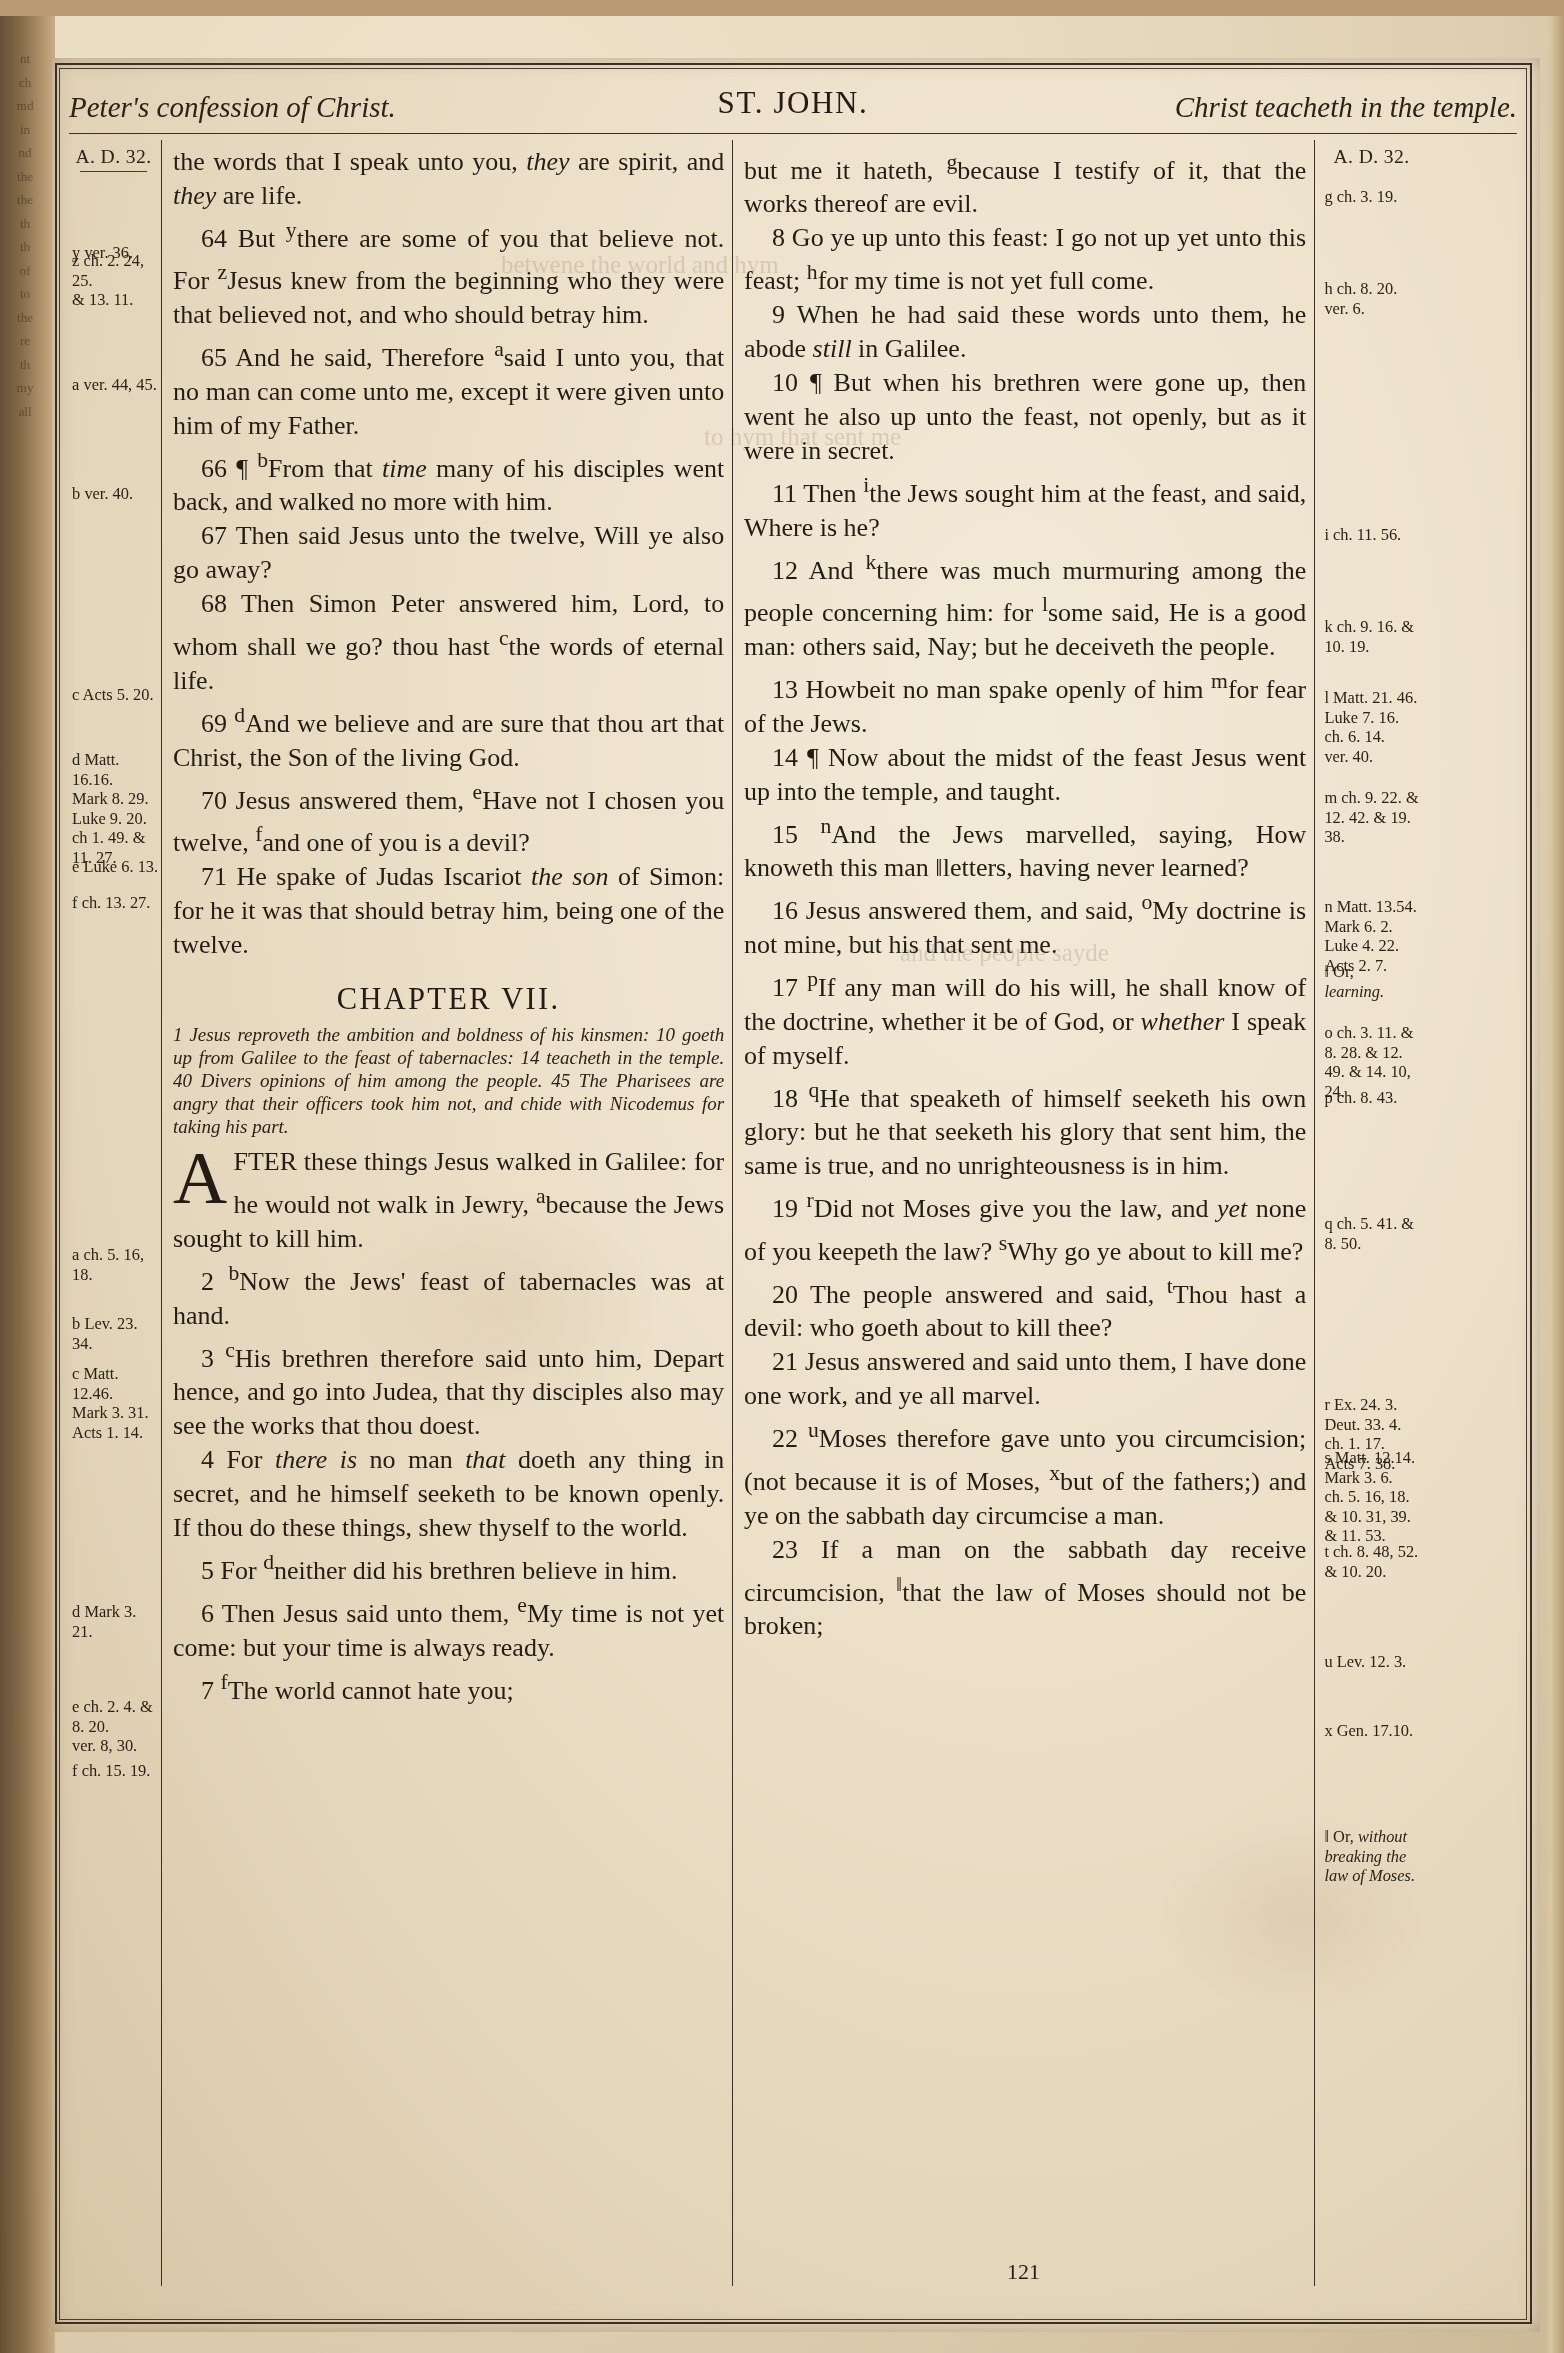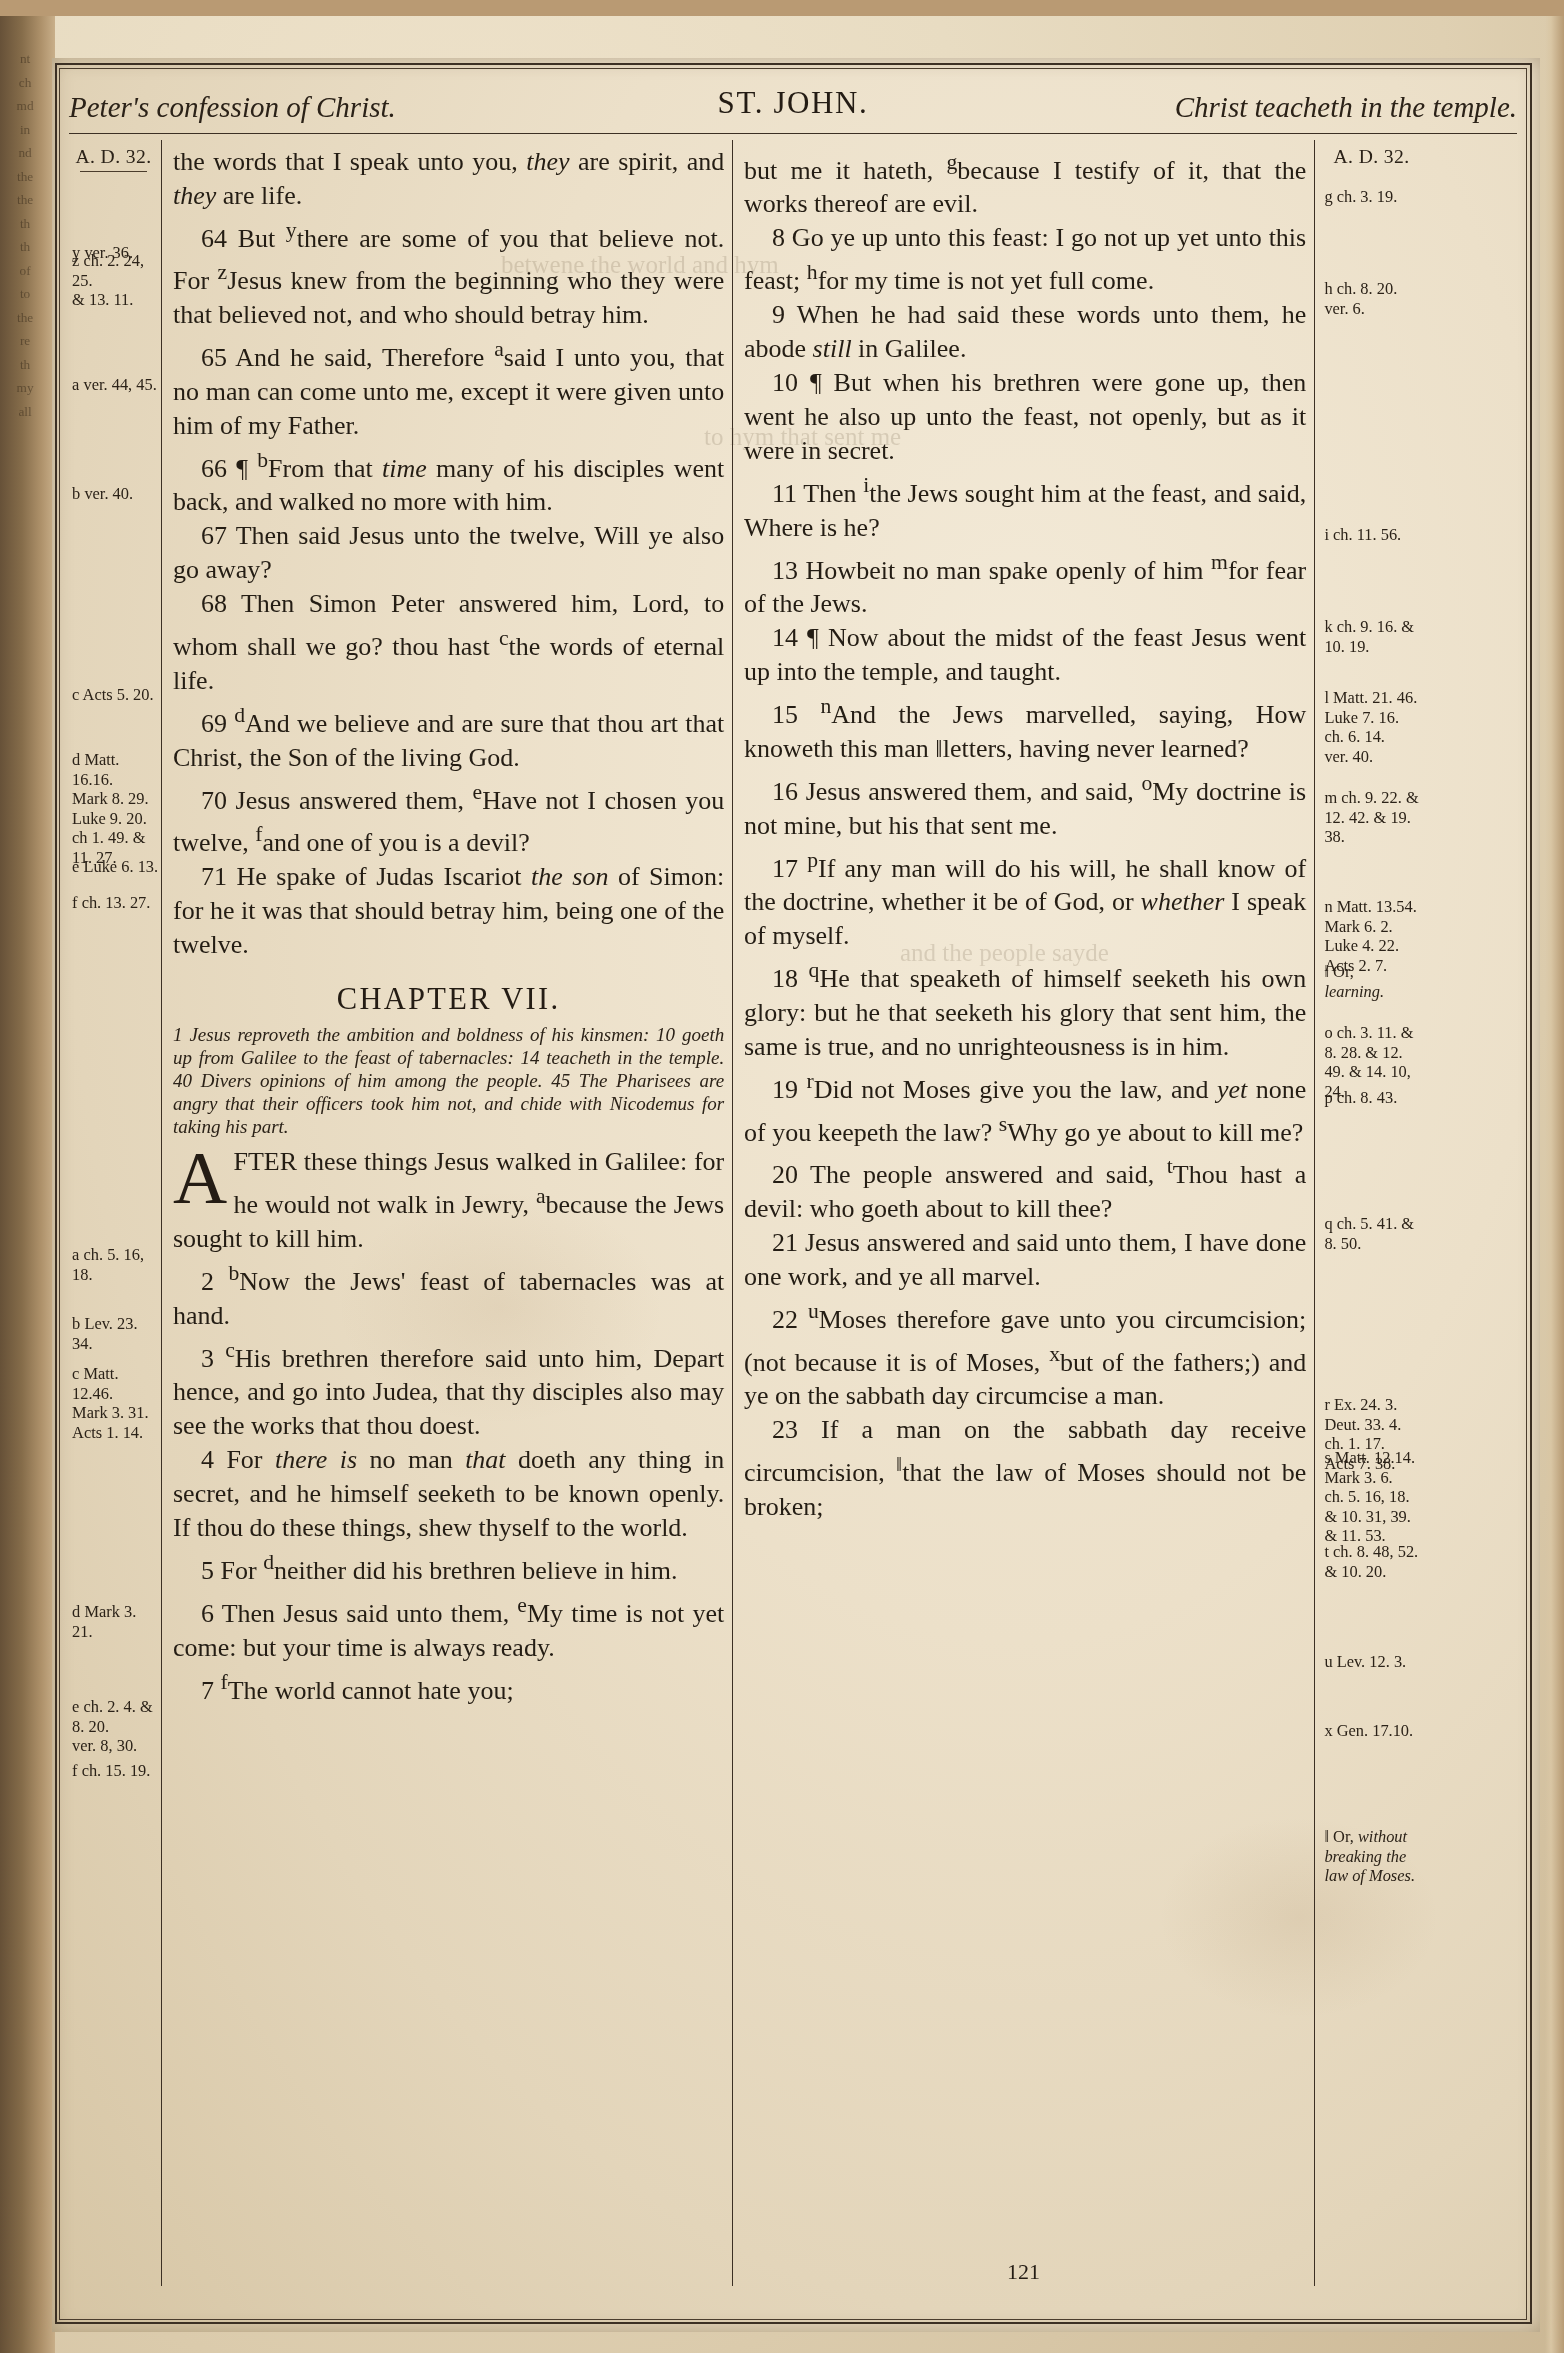--- a/index.html
+++ b/index.html
@@ -302,20 +302,21 @@
 
     <div class="vrule"></div>
 
     <div class="textcol second">
       <div id="col2-verses">
           <p class="noind">but me it hateth, <sup>g</sup>because I testify of it, that the works thereof are evil.</p>
           <p>8 Go ye up unto this feast: I go not up yet unto this feast; <sup>h</sup>for my time is not yet full come.</p>
           <p>9 When he had said these words unto them, he abode <i>still</i> in Galilee.</p>
           <p>10 ¶ But when his brethren were gone up, then went he also up unto the feast, not openly, but as it were in secret.</p>
           <p>11 Then <sup>i</sup>the Jews sought him at the feast, and said, Where is he?</p>
+          <p>12 And <sup>k</sup>there was much murmuring among the people concerning him: for <sup>l</sup>some said, He is a good man: others said, Nay; but he deceiveth the people.</p>
           <p>13 Howbeit no man spake openly of him <sup>m</sup>for fear of the Jews.</p>
           <p>14 ¶ Now about the midst of the feast Jesus went up into the temple, and taught.</p>
           <p>15 <sup>n</sup>And the Jews marvelled, saying, How knoweth this man ‖letters, having never learned?</p>
           <p>16 Jesus answered them, and said, <sup>o</sup>My doctrine is not mine, but his that sent me.</p>
           <p>17 <sup>p</sup>If any man will do his will, he shall know of the doctrine, whether it be of God, or <i>whether</i> I speak of myself.</p>
           <p>18 <sup>q</sup>He that speaketh of himself seeketh his own glory: but he that seeketh his glory that sent him, the same is true, and no unrighteousness is in him.</p>
           <p>19 <sup>r</sup>Did not Moses give you the law, and <i>yet</i> none of you keepeth the law? <sup>s</sup>Why go ye about to kill me?</p>
           <p>20 The people answered and said, <sup>t</sup>Thou hast a devil: who goeth about to kill thee?</p>
           <p>21 Jesus answered and said unto them, I have done one work, and ye all marvel.</p>
           <p>22 <sup>u</sup>Moses therefore gave unto you circumcision; (not because it is of Moses, <sup>x</sup>but of the fathers;) and ye on the sabbath day circumcise a man.</p>

